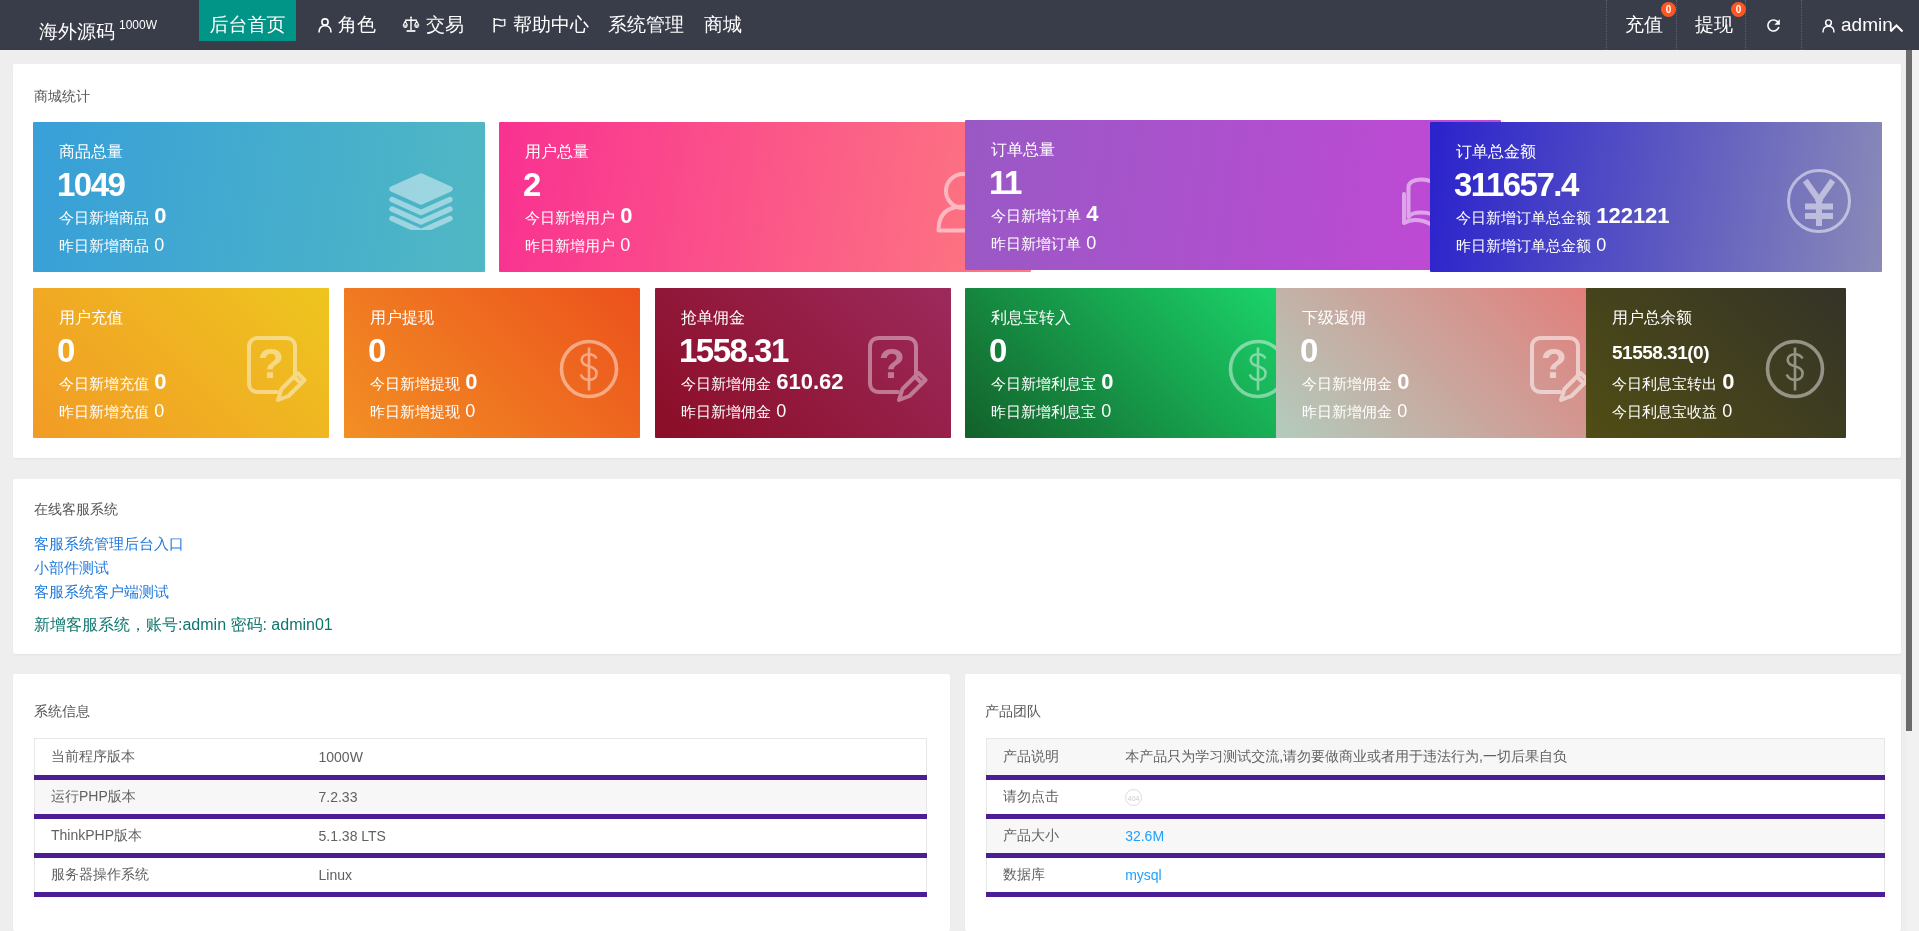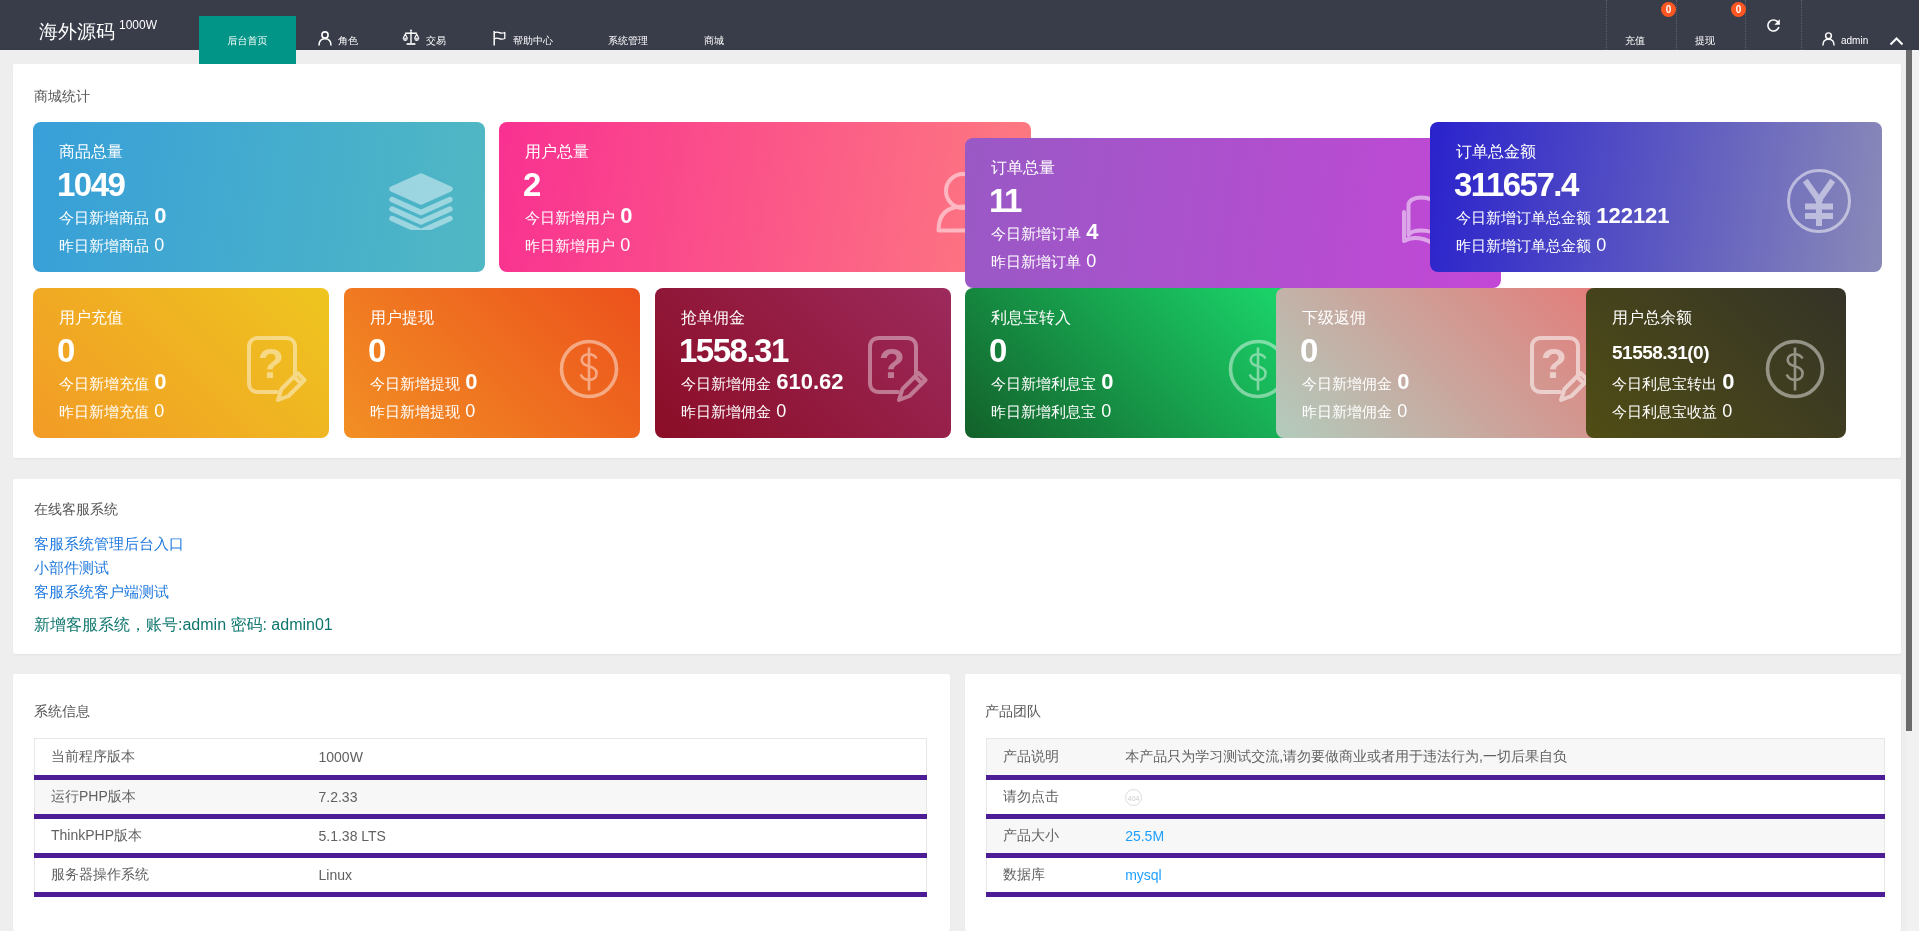--- a/index.html
+++ b/index.html
@@ -3,30 +3,30 @@
 <meta charset="utf-8">
 <style>
 *{margin:0;padding:0;box-sizing:border-box}
 html,body{width:1919px;height:931px;overflow:hidden}
 body{font-family:"Liberation Sans",sans-serif;background:#eeeeee;position:relative}
 .abs{position:absolute}
 
 #nav{position:absolute;left:0;top:0;width:1919px;height:50px;background:#393d49;color:#fff}
 #nav .logo{position:absolute;left:39px;top:0;line-height:50px;font-size:19px;color:#fff}
 #nav .logo sup{font-size:12px;vertical-align:9px;margin-left:4px}
-.nitem{position:absolute;top:16px;height:50px;line-height:50px;font-size:10px;color:#fff;white-space:nowrap}
+.nitem{position:absolute;top:0;height:41px;line-height:50px;font-size:19px;color:#fff;white-space:nowrap}
 .nitem svg{vertical-align:-2px;margin-right:6px}
 #nact{left:199px;width:97px;background:#009586;text-align:center}
 .badge{position:absolute;top:2px;width:15px;height:15px;border-radius:8px;background:#ff5722;color:#fff;font-size:10px;line-height:15px;text-align:center;font-weight:bold}
 .vsep{position:absolute;top:0;height:50px;border-left:1px dotted rgba(255,255,255,0.18)}
 
 .panel{position:absolute;background:#fff;border-radius:2px;box-shadow:0 1px 2px rgba(0,0,0,0.05)}
 .ptitle{position:absolute;font-size:14px;color:#565656}
 
-.card{position:absolute;height:150px;color:#fff;border-radius:8px;overflow:hidden}
+.card{position:absolute;height:150px;color:#fff;border-radius:1px;overflow:hidden}
 .ct{position:absolute;left:26px;top:20px;font-size:16px}
 .cn{position:absolute;left:24px;top:44px;font-size:33px;font-weight:bold;letter-spacing:-1.5px}
 .cl{position:absolute;left:26px;font-size:15px}
 .cl b{font-size:22px;font-weight:bold;margin-left:1px}
 .cl i{font-size:18px;font-style:normal;margin-left:1px}
 .l3{top:81px}
 .l4{top:113px}
 .cic{position:absolute;opacity:1}
 
 .blink{position:absolute;color:#2079dd;font-size:15px;text-decoration:none}
@@ -106,21 +106,21 @@
   <div class="cl l4">昨日新增用户 <i>0</i></div>
   <svg class="cic" style="right:31px;top:50px" width="66" height="61" viewBox="0 0 66 61">
     <g opacity="0.5" stroke="#fff" fill="none" stroke-width="4" stroke-linecap="round">
       <circle cx="29" cy="19" r="17"></circle>
       <path d="M4.5,58.5 L53.5,58.5 C53.5,42.5 45,34.5 29,34.5 C13,34.5 4.5,42.5 4.5,58.5 Z" stroke-linejoin="round"></path>
       <path d="M49.5,5 C58,8 60.5,17.5 54.5,24"></path>
       <path d="M56.5,30.5 C62,36 64,45.5 64,54"></path>
     </g>
   </svg>
 </div>
-<div class="card" style="left:965px;top:138px;width:536px;background:linear-gradient(98deg,#9959c5,#c347d6)">
+<div class="card" style="left:965px;top:120px;width:536px;background:linear-gradient(98deg,#9959c5,#c347d6)">
   <div class="ct">订单总量</div>
   <div class="cn">11</div>
   <div class="cl l3">今日新增订单 <b>4</b></div>
   <div class="cl l4">昨日新增订单 <i>0</i></div>
   <svg class="cic" style="right:31px;top:57px" width="68" height="54" viewBox="0 0 68 54">
     <g opacity="0.5" stroke="#fff" fill="none" stroke-width="4" stroke-linecap="round" stroke-linejoin="round">
       <path d="M34,10 C32,5 26,2.5 19.5,2.5 C12,2.5 6.5,5.5 6.5,10 L6.5,40 C8,37 13,35.5 19.5,35.5 C26,35.5 32,37.5 34,41"></path>
       <path d="M34,10 C36,5 42,2.5 48.5,2.5 C56,2.5 61.5,5.5 61.5,10 L61.5,40 C60,37 55,35.5 48.5,35.5 C42,35.5 36,37.5 34,41"></path>
       <path d="M2,17 L2,46 C10,41 24,42 34,51 C44,42 58,41 66,46 L66,17"></path>
       <path d="M34,10 L34,41"></path>
@@ -265,21 +265,21 @@
   <tr class="g">
         <td>产品说明</td>
         <td>本产品只为学习测试交流,请勿要做商业或者用于违法行为,一切后果自负</td>
       </tr>
   <tr>
         <td>请勿点击</td>
         <td><span style="display:inline-block;width:17px;height:17px;border:1px solid #ddd;border-radius:50%;font-size:7px;color:#ccc;text-align:center;line-height:17px;vertical-align:middle">404</span></td>
       </tr>
   <tr class="g">
         <td>产品大小</td>
-        <td><a class="tl">25.5M</a></td>
+        <td><a class="tl">32.6M</a></td>
       </tr>
   <tr>
         <td>数据库</td>
         <td><a class="tl">mysql</a></td>
       </tr>
 </tbody>
   </table>
 
 <div class="abs" style="left:1906px;top:50px;width:13px;height:881px;background:#f1f1f1"></div>
 <div class="abs" style="left:1906px;top:50px;width:6px;height:681px;background:#6b6b6b"></div>

